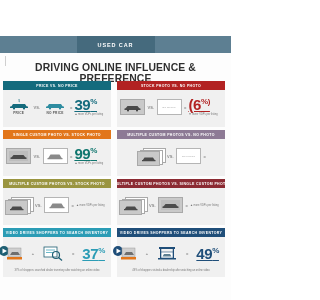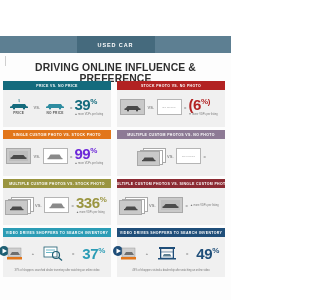--- a/index.html
+++ b/index.html
@@ -56,21 +56,21 @@
     white-space:nowrap;
   }
   .panel-body{
     display:flex;align-items:center;justify-content:center;
     width:100%;height:34px;gap:2px;
   }
   .unit{display:flex;flex-direction:column;align-items:center;justify-content:center;width:26px;}
   .unit-label{font-size:3.2px;font-weight:bold;color:#555;margin-top:1.5px;letter-spacing:.2px;}
   .op{font-size:4px;color:#8a8a8a;font-weight:bold;}
   .stat{display:flex;flex-direction:column;align-items:flex-start;justify-content:center;min-width:34px;}
-  .stat-num{font-size:15px;font-weight:bold;line-height:1;letter-spacing:-.4px;}
+  .stat-num{font-size:15px;font-weight:bold;line-height:1;letter-spacing:-.4px;text-decoration:underline;}
   .stat-num .pct{font-size:8px;vertical-align:super;}
   .stat-sub{font-size:2.6px;color:#777;margin-top:1px;line-height:1.25;}
   .stat-sub .tri{font-size:3px;}
   .photo-box{
     width:23px;height:14px;background:#c9c9c9;border:1px solid #a9a9a9;
     display:flex;align-items:center;justify-content:center;overflow:hidden;
   }
   .photo-box.empty{background:#ffffff;border:1px solid #b5b5b5;}
   .photo-box.empty span{font-size:2.3px;color:#b0b0b0;font-weight:bold;letter-spacing:.1px;}
   .stack{position:relative;width:27px;height:16px;}
@@ -209,21 +209,21 @@
           <div class="unit">
             <div class="photo-box empty">
               <svg width="18" height="9" viewBox="0 0 36 18">
                 <path d="M4 13 L9 5 L27 5 L32 13 Z" fill="#8a8a8a"></path>
                 <rect x="3" y="12" width="30" height="2.5" fill="#8a8a8a"></rect>
               </svg>
             </div>
           </div>
           <div class="op">=</div>
           <div class="stat">
-            <div class="stat-num" style="color:#6d28d9"><span>99</span><span class="pct">%</span></div>
+            <div class="stat-num" style="color:#0f766e"><span>99</span><span class="pct">%</span></div>
             <div class="stat-sub"><span class="tri">▲</span> <span>more VDPs per listing</span></div>
           </div>
         </div>
       </div>
 
       <div class="panel">
         <div class="panel-head" style="background:#8d7a95">
           <span>MULTIPLE CUSTOM PHOTOS VS. NO PHOTO</span>
         </div>
         <div class="panel-body">
@@ -273,21 +273,20 @@
           <div class="unit">
             <div class="photo-box empty">
               <svg width="18" height="9" viewBox="0 0 36 18">
                 <path d="M4 13 L9 5 L27 5 L32 13 Z" fill="#8a8a8a"></path>
                 <rect x="3" y="12" width="30" height="2.5" fill="#8a8a8a"></rect>
               </svg>
             </div>
           </div>
           <div class="op">=</div>
           <div class="stat">
-            <div class="stat-num" style="color:#9a9540"><span>336</span><span class="pct">%</span></div>
             <div class="stat-sub"><span class="tri">▲</span> <span>more VDPs per listing</span></div>
           </div>
         </div>
       </div>
 
       <div class="panel">
         <div class="panel-head" style="background:#8c2b33">
           <span>MULTIPLE CUSTOM PHOTOS VS. SINGLE CUSTOM PHOTO</span>
         </div>
         <div class="panel-body">

